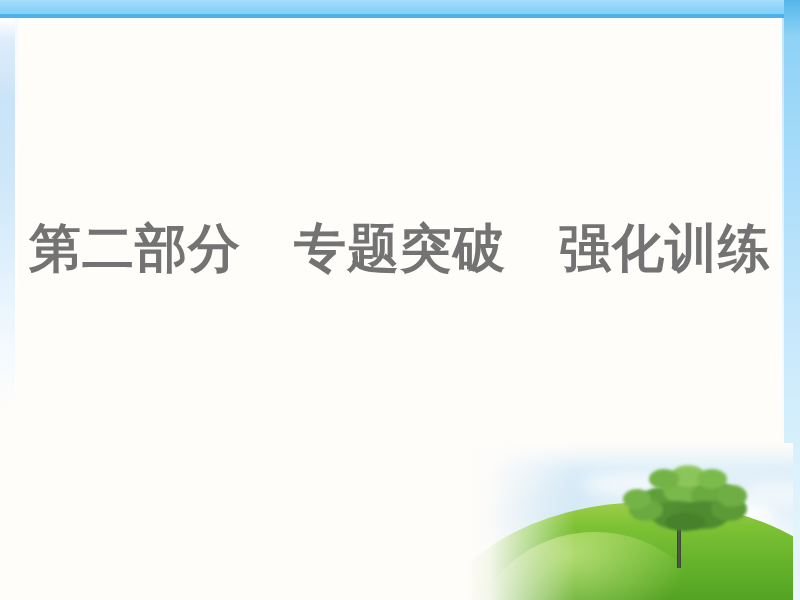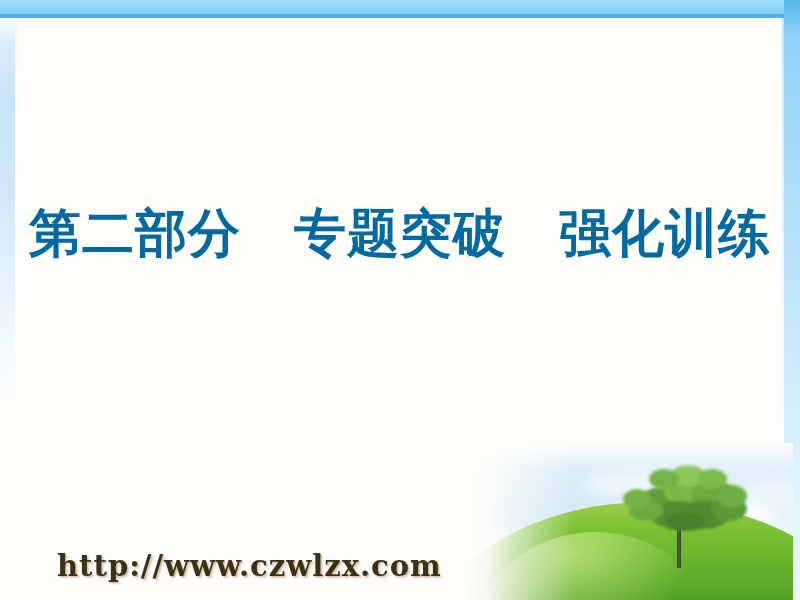--- a/index.html
+++ b/index.html
@@ -82,25 +82,26 @@
     position: absolute;
     left: 0;
     top: 0;
     width: 800px;
     height: 600px;
   }
   .title-line {
     position: absolute;
     width: 800px;
     text-align: center;
-    color: #0369a1;
+    color: #737373;
     font-family: "DejaVu Serif", "Liberation Serif", serif;
     font-weight: bold;
     white-space: pre;
     line-height: 1;
+    margin-top: 15px;
   }
   .title-line-1 {
     top: 207px;
     font-size: 52px;
     letter-spacing: 1px;
   }
   .title-line-2 {
     top: 336px;
     font-size: 52px;
     letter-spacing: 1px;
@@ -261,15 +262,14 @@
     <div class="leaf l12"></div>
     <div class="leaf l13"></div>
     <div class="photo-fade-left"></div>
     <div class="photo-fade-top"></div>
   </div>
 
   <div class="title-block">
     <div class="title-line title-line-1">第二部分　专题突破　强化训练</div>
   </div>
 
-  <div class="url">http://www.czwlzx.com</div>
 
 </div>
 
 </body></html>

